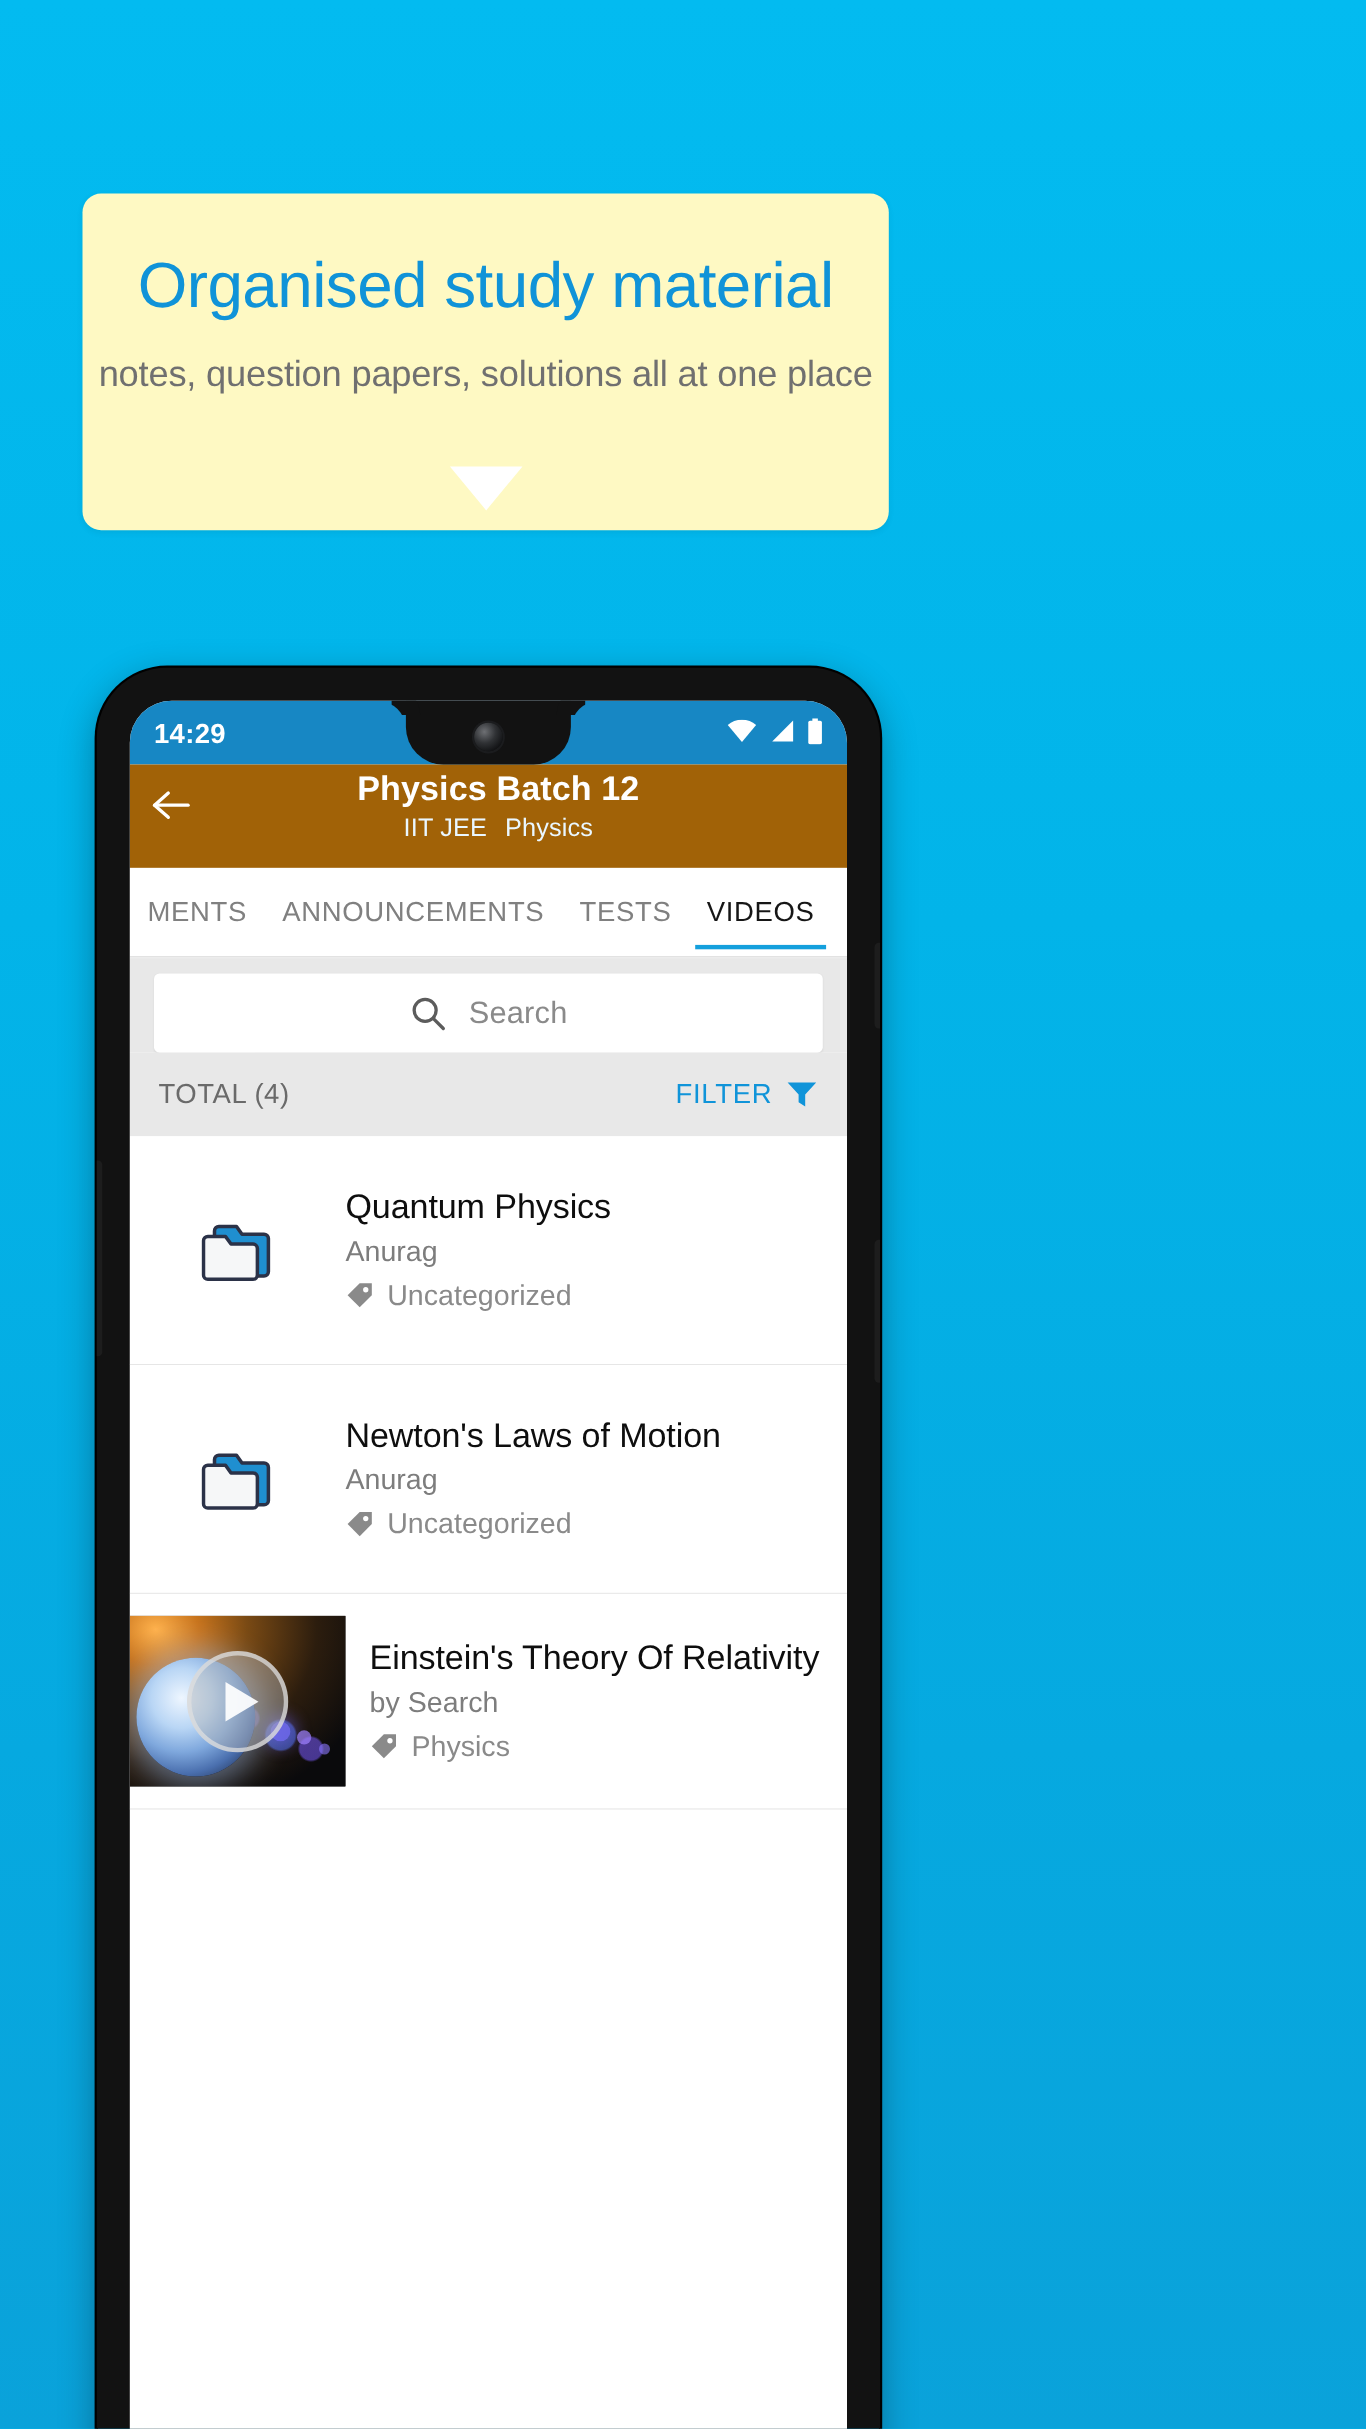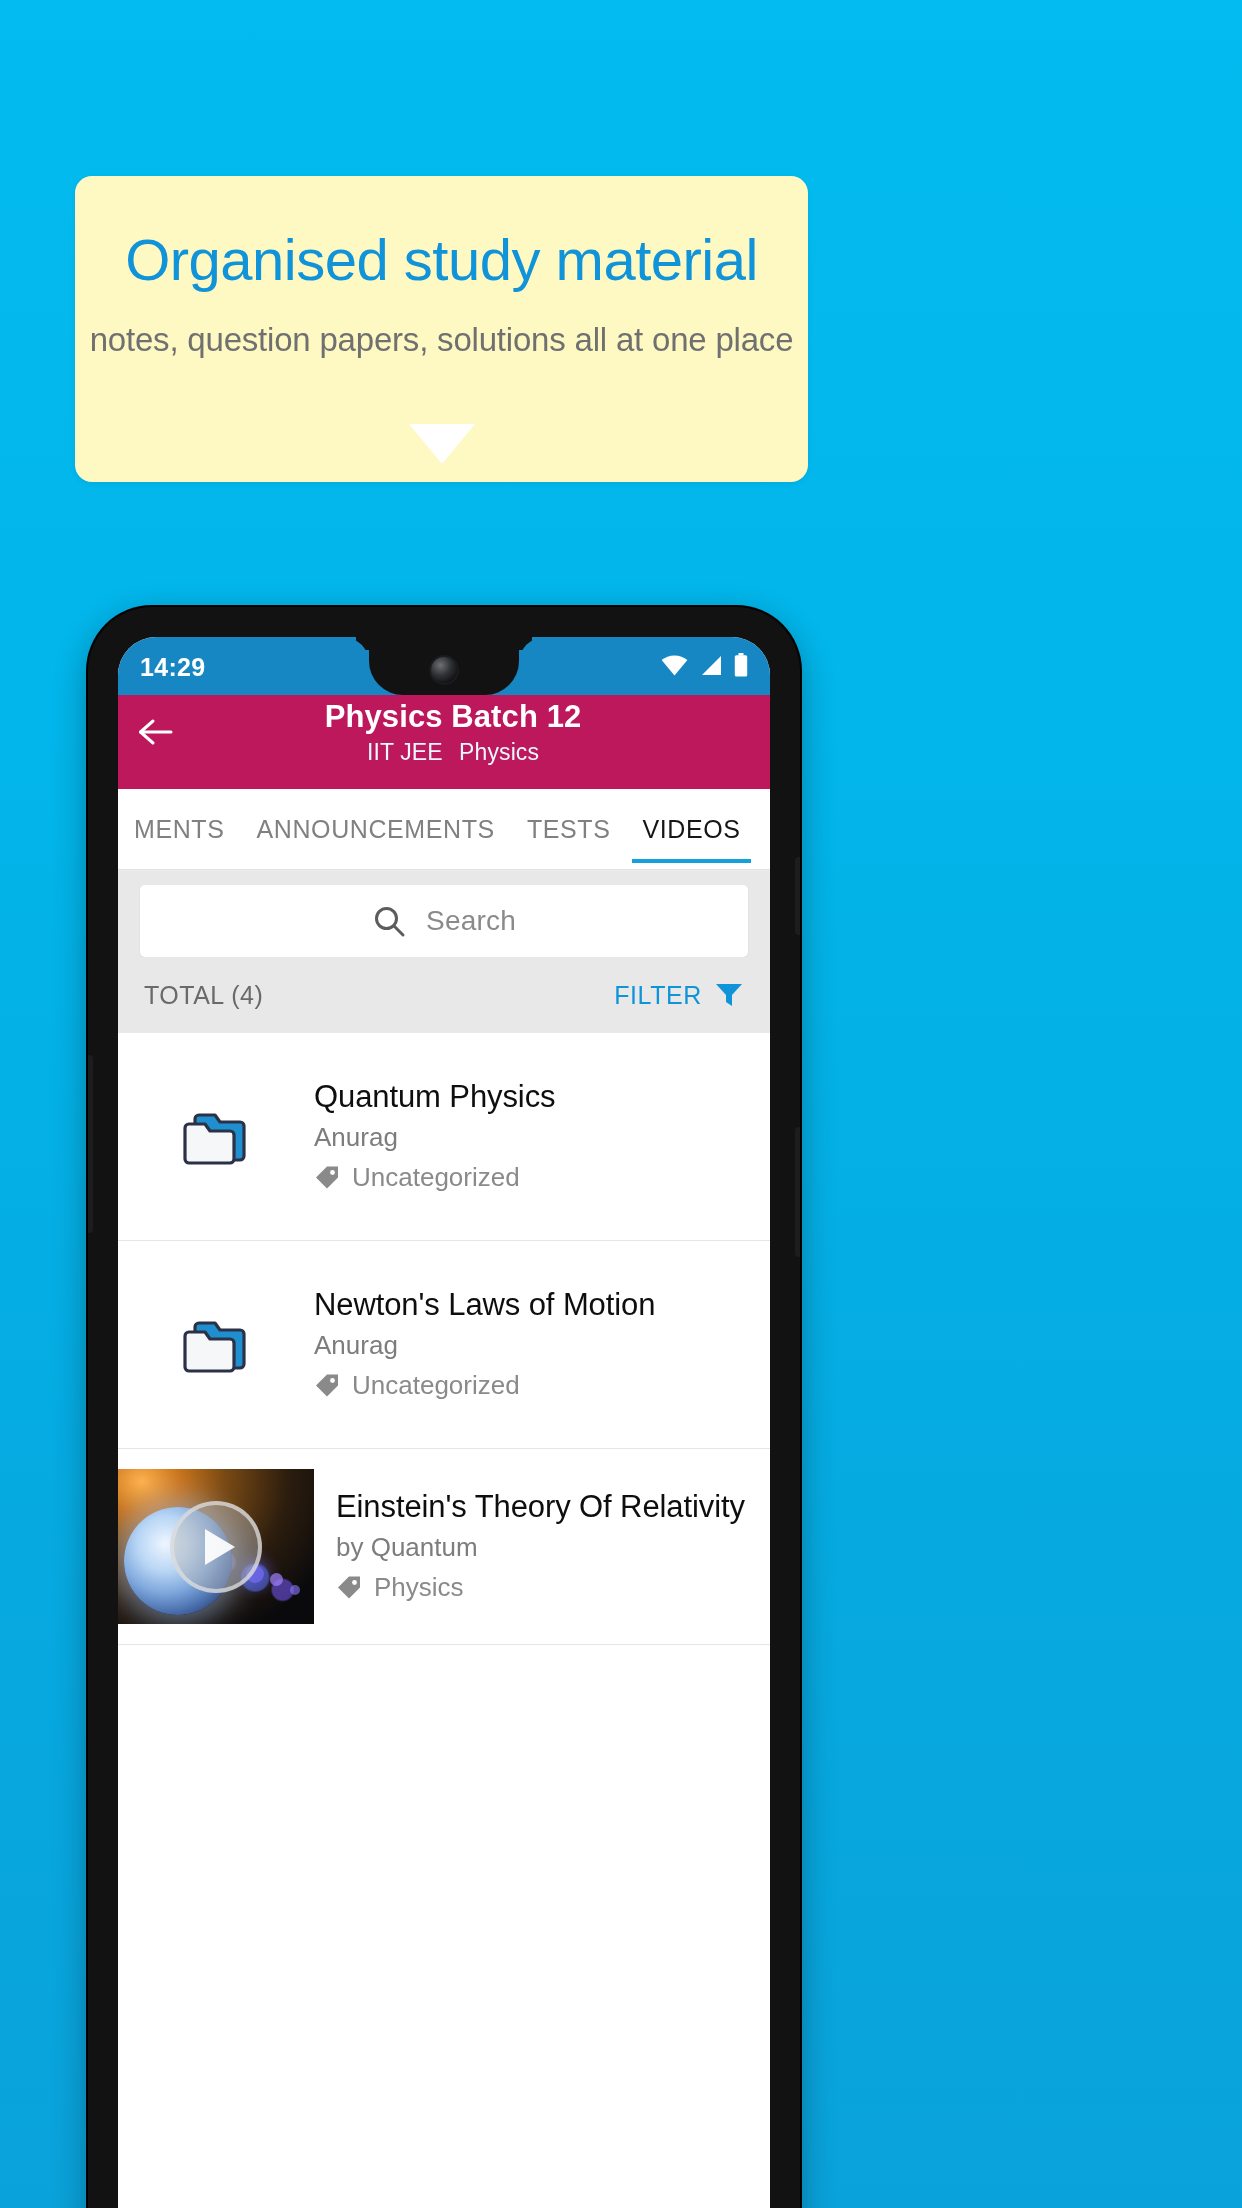--- a/index.html
+++ b/index.html
@@ -79,21 +79,21 @@
     position:relative;height:58px;background:#1787c4;
     display:flex;align-items:center;justify-content:space-between;
     padding:0 22px;box-sizing:border-box;color:#fff;
   }
   #clock{font-size:25px;font-weight:700;letter-spacing:0.3px;margin-top:2px;}
   #status-icons{display:flex;align-items:center;gap:11px;margin-top:2px;}
   .sicon{display:block;}
 
   
   #appbar{
-    position:relative;background:#be185d;height:94px;
+    position:relative;background:#a16207;height:94px;
     display:flex;align-items:flex-start;box-sizing:border-box;padding-top:6px;
   }
   #back-arrow{
     width:78px;display:flex;align-items:center;justify-content:center;
     padding-top:16px;
   }
   #titlewrap{flex:1;text-align:center;padding-right:60px;}
   #app-title{
     color:#fff;font-size:31px;font-weight:700;line-height:1.05;letter-spacing:0.1px;
   }
@@ -312,21 +312,21 @@
           <div class="planet"></div>
           <div class="flare" style="left:128px;top:96px;width:18px;height:18px;background:rgba(120,110,255,0.75);box-shadow:0 0 14px 6px rgba(110,100,255,0.45);"></div>
           <div class="flare" style="left:152px;top:104px;width:13px;height:13px;background:rgba(160,130,255,0.7);"></div>
           <div class="flare" style="left:172px;top:116px;width:10px;height:10px;background:rgba(140,120,255,0.6);"></div>
           <div class="play-btn">
             <div class="play-tri"></div>
           </div>
         </div>
         <div class="video-text">
           <div class="item-title">Einstein's Theory Of Relativity</div>
-          <div class="item-author">by Quantum</div>
+          <div class="item-author">by Search</div>
           <div class="item-tagline">
             <svg width="27" height="27" viewBox="0 0 27 27">
               <path d="M2 13.5 13 2.5h11v11L13 24.5z" fill="#8a8a8a"></path>
               <circle cx="18.5" cy="8.5" r="2.4" fill="#ffffff"></circle>
             </svg>
             <span class="item-tag">Physics</span>
           </div>
         </div>
       </div>
 

